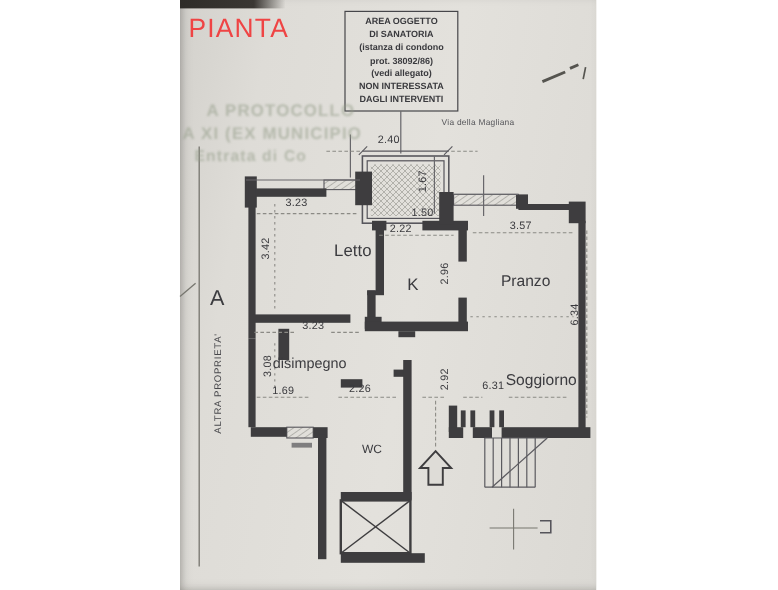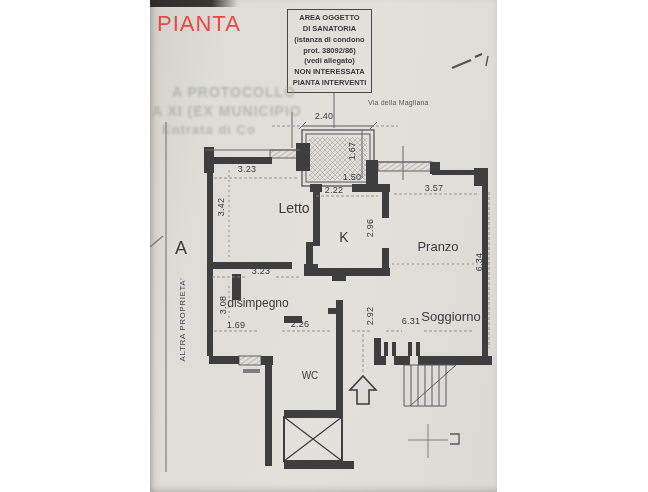--- a/index.html
+++ b/index.html
@@ -15,21 +15,21 @@
   }
   .dark-edge{
     position:absolute;left:150px;top:0;width:88px;height:7px;
     background:linear-gradient(90deg,#2e2c28 0%,#3a3733 70%,rgba(60,58,52,0) 100%);
   }
   .lbl{position:absolute;color:#3c3c40;white-space:nowrap;}
   .center{transform:translate(-50%,-50%);}
   .rot{transform:translate(-50%,-50%) rotate(-90deg);}
   .title{font-size:22px;letter-spacing:1px;color:#ef4444;font-weight:500;}
   .stamp-box{
-    position:absolute;left:287px;top:9px;width:85px;height:84px;
+    position:absolute;left:287px;top:9px;width:95px;height:84px;
     border:1.5px solid #46464a;box-sizing:border-box;
     display:flex;flex-direction:column;justify-content:center;align-items:center;
     font-size:7.5px;font-weight:bold;line-height:1.45;color:#3a3a3e;text-align:center;
   }
   .street{font-size:7px;color:#58585c;letter-spacing:.2px;}
   .room{font-size:13px;color:#3b3b3f;}
   .dim{font-size:9px;color:#3a3a3e;letter-spacing:.2px;}
   .wm-line{
     position:absolute;color:rgba(148,156,136,.55);font-weight:bold;
     filter:blur(1.1px);letter-spacing:1px;white-space:nowrap;
@@ -198,36 +198,36 @@
 
 <div class="lbl title" style="left:157px;top:11px;">PIANTA</div>
 
 <div class="stamp-box">
   <div>AREA OGGETTO</div>
   <div>DI SANATORIA</div>
   <div>(istanza di condono</div>
   <div>prot. 38092/86)</div>
   <div>(vedi allegato)</div>
   <div>NON INTERESSATA</div>
-  <div>PIANTA INTERVENTI</div>
+  <div>DAGLI INTERVENTI</div>
 </div>
 
 <div class="lbl street" style="left:368px;top:99px;">Via della Magliana</div>
 
 <div class="wm-line" style="left:172px;top:84px;font-size:14px;">A PROTOCOLLO</div>
 <div class="wm-line" style="left:152px;top:103px;font-size:14px;">A XI (EX MUNICIPIO</div>
 <div class="wm-line" style="left:162px;top:122px;font-size:13px;">Entrata di Co</div>
 
 <div class="lbl" style="left:175px;top:238px;font-size:18px;">A</div>
 
 <div class="vtext" style="left:130px;top:315px;width:104px;transform:rotate(-90deg);">ALTRA PROPRIETA'</div>
 
 <div class="lbl room center" style="left:253px;top:208px;font-size:14px;margin-left:41px;">Letto</div>
 <div class="lbl room center" style="left:344px;top:237px;font-size:14px;">K</div>
-<div class="lbl room center" style="left:438px;top:246px;">Pranzo</div>
+<div class="lbl room center" style="left:438px;top:234px;">Pranzo</div>
 <div class="lbl room center" style="left:451px;top:316px;">Soggiorno</div>
 <div class="lbl room center" style="left:258px;top:303px;font-size:12px;">disimpegno</div>
 <div class="lbl room center" style="left:310px;top:375px;font-size:10px;font-weight:normal;">WC</div>
 
 <div class="lbl dim center" style="left:324px;top:116px;">2.40</div>
 <div class="lbl dim rot" style="left:352px;top:151px;">1.67</div>
 <div class="lbl dim center" style="left:320px;top:177px;margin-left:32px;">1.50</div>
 <div class="lbl dim center" style="left:334px;top:190px;">2.22</div>
 <div class="lbl dim rot" style="left:370px;top:228px;">2.96</div>
 <div class="lbl dim center" style="left:434px;top:188px;">3.57</div>

